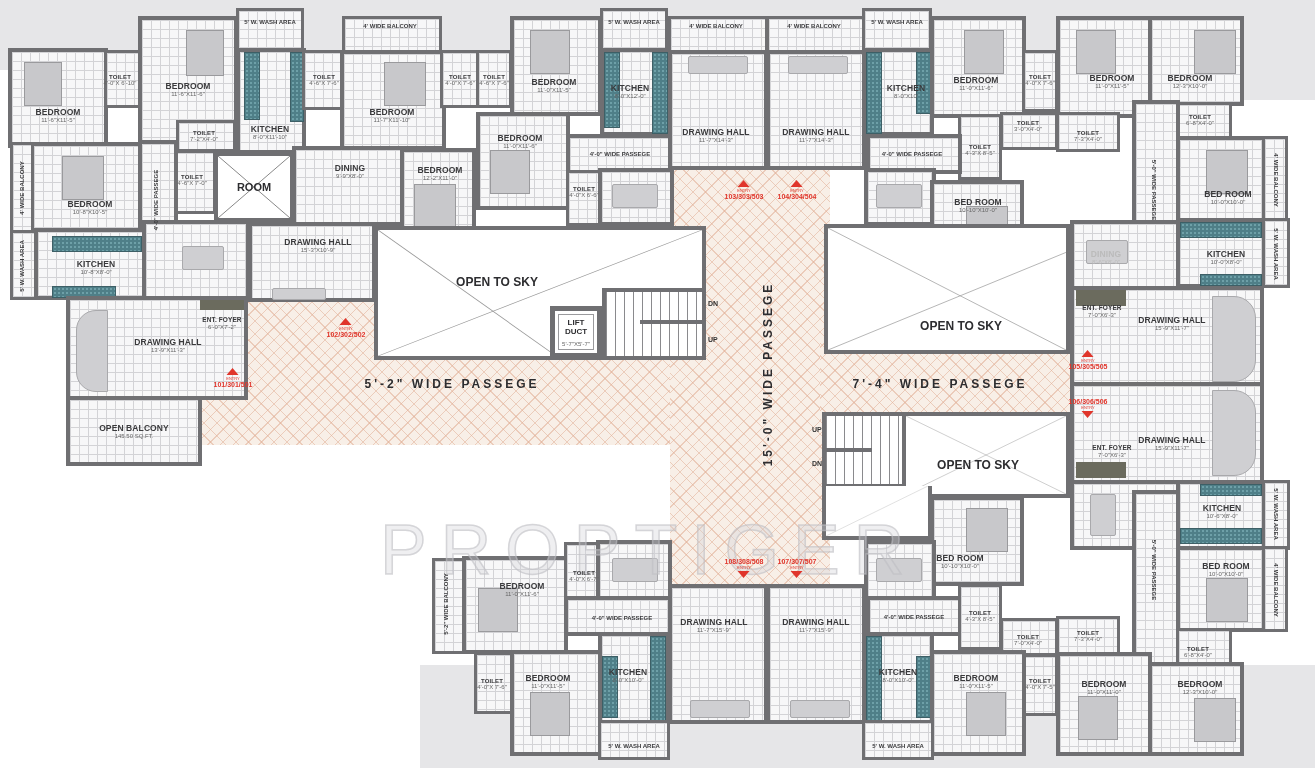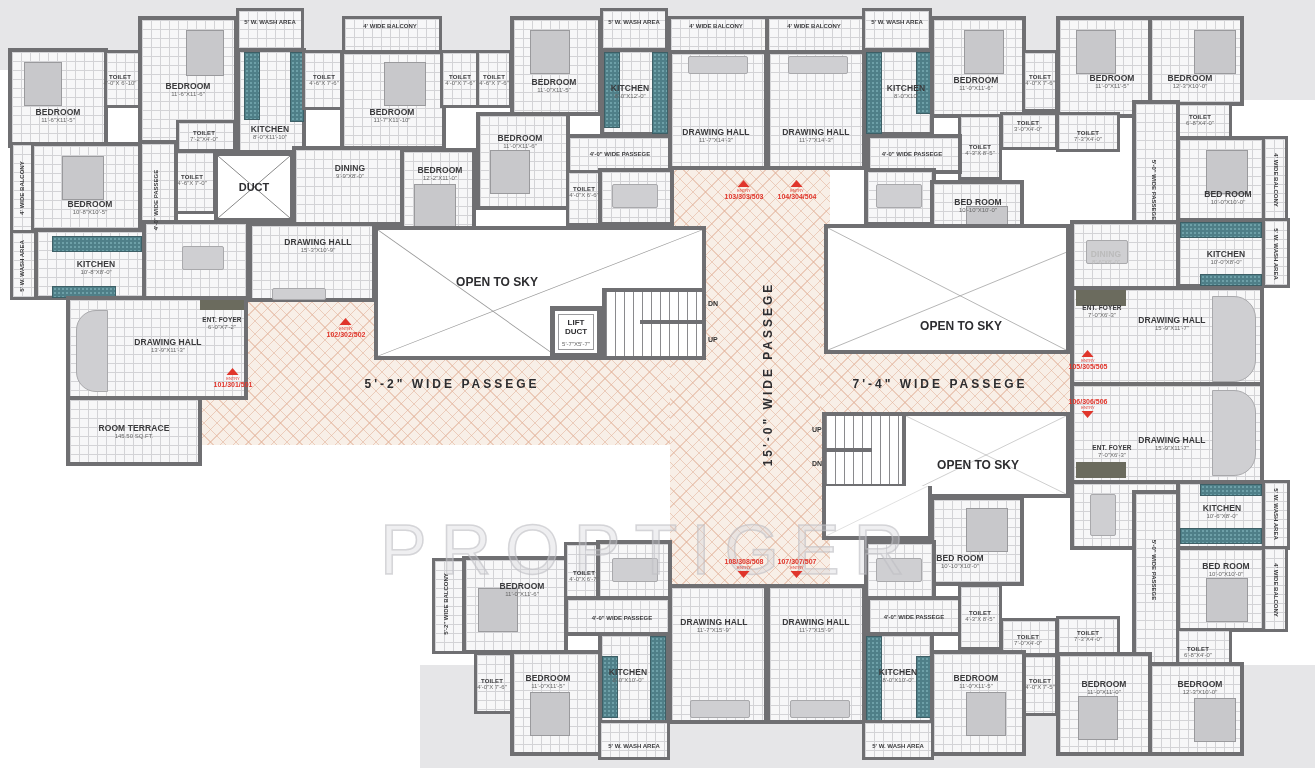--- a/index.html
+++ b/index.html
@@ -227,21 +227,21 @@
 </div>
 
 <div class="watermark" style="left:380px;top:510px;">PROPTIGER</div>
 
 <div class="big" style="left:497px;top:282px;font-size:12px;">OPEN TO SKY</div>
 <div class="big" style="left:961px;top:326px;font-size:12px;">OPEN TO SKY</div>
 <div class="big" style="left:978px;top:465px;font-size:12px;">OPEN TO SKY</div>
 <div class="big" style="left:452px;top:384px;font-size:12px;letter-spacing:3px;">5'-2" WIDE PASSEGE</div>
 <div class="big" style="left:940px;top:384px;font-size:12px;letter-spacing:3px;">7'-4" WIDE PASSEGE</div>
 <div class="big" style="left:768px;top:374px;font-size:12px;letter-spacing:3px;transform:translate(-50%,-50%) rotate(-90deg);">15'-0" WIDE PASSEGE</div>
-<div class="big" style="left:254px;top:187px;font-size:11px;">DUCT</div>
+<div class="big" style="left:254px;top:187px;font-size:11px;">ROOM</div>
 <div class="big" style="left:576px;top:328px;font-size:8px;width:30px;white-space:normal;text-align:center;line-height:1.1;">LIFT DUCT</div>
 <div class="lbl" style="left:576px;top:344px;">
     <span class="d">5'-7"X5'-7"</span>
   </div>
 <div class="ud" style="left:708px;top:300px;">DN</div>
 <div class="ud" style="left:708px;top:336px;">UP</div>
 <div class="ud" style="left:812px;top:426px;">UP</div>
 <div class="ud" style="left:812px;top:460px;">DN</div>
 
 <div class="entry up" style="left:233px;top:378px;"><span class="tri"></span><span class="sm">ENTRY</span><span>101/301/501</span></div>
@@ -286,21 +286,21 @@
   </div>
 <div class="lbl" style="left:222px;top:324px;">
     <span class="n" style="font-size:6.5px">ENT. FOYER</span>
     <span class="d">6'-0"X7'-2"</span>
   </div>
 <div class="lbl" style="left:168px;top:346px;">
     <span class="n">DRAWING HALL</span>
     <span class="d">13'-9"X11'-3"</span>
   </div>
 <div class="lbl" style="left:134px;top:432px;">
-    <span class="n">ROOM TERRACE</span>
+    <span class="n">OPEN BALCONY</span>
     <span class="d">145.50 SQ.FT.</span>
   </div>
 
 <div class="lbl" style="left:270px;top:22px;">
     <span class="d" style="font-weight:bold;color:#3a3a3c">5' W. WASH AREA</span>
   </div>
 <div class="lbl" style="left:270px;top:133px;">
     <span class="n">KITCHEN</span>
     <span class="d">8'-0"X11'-10"</span>
   </div>

